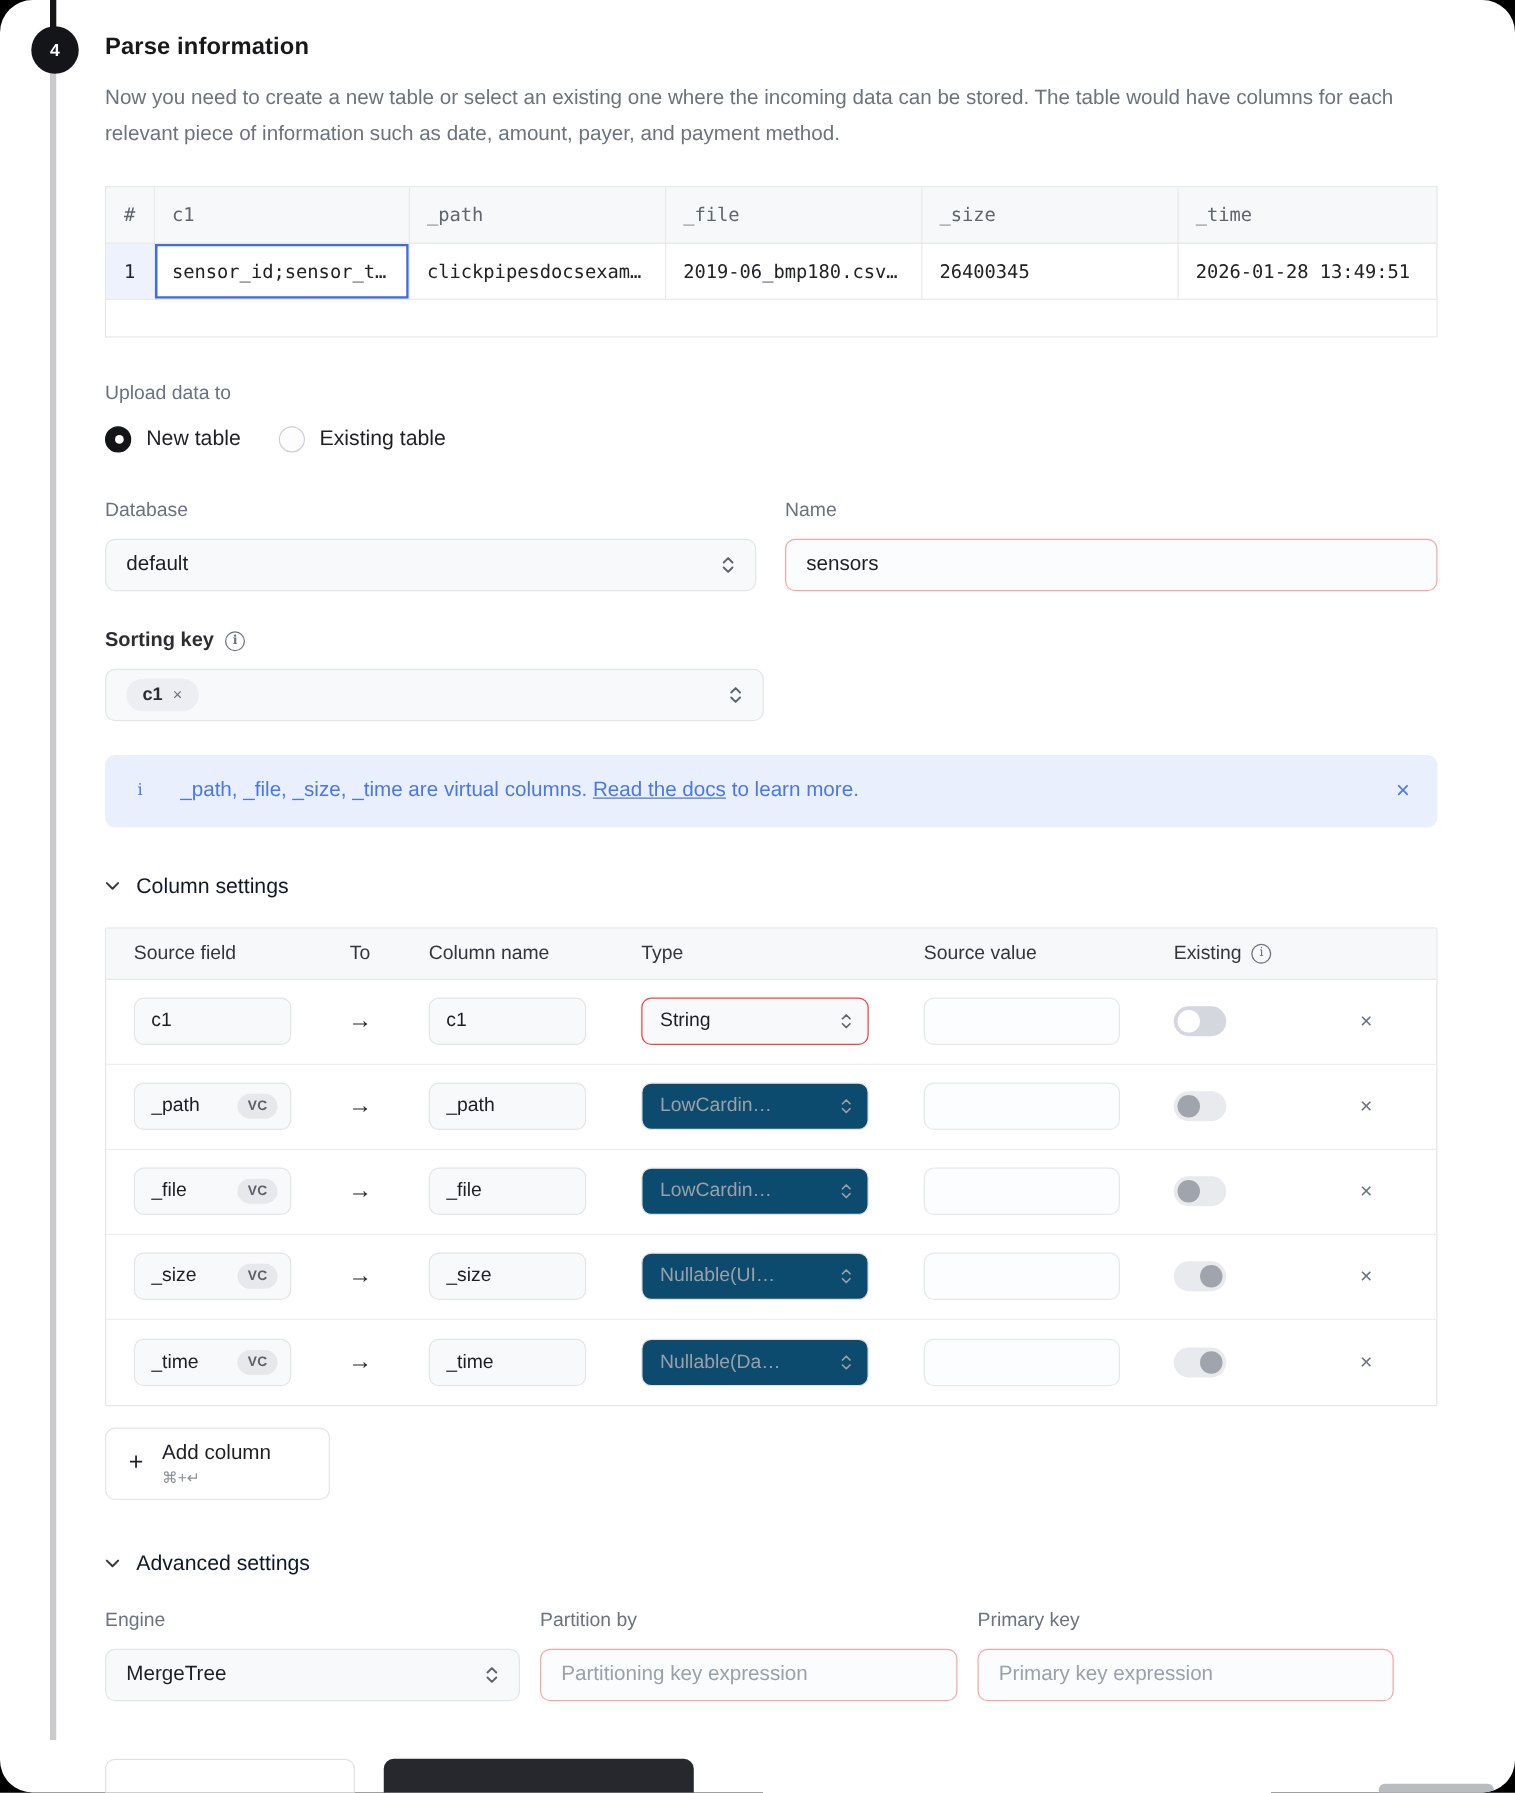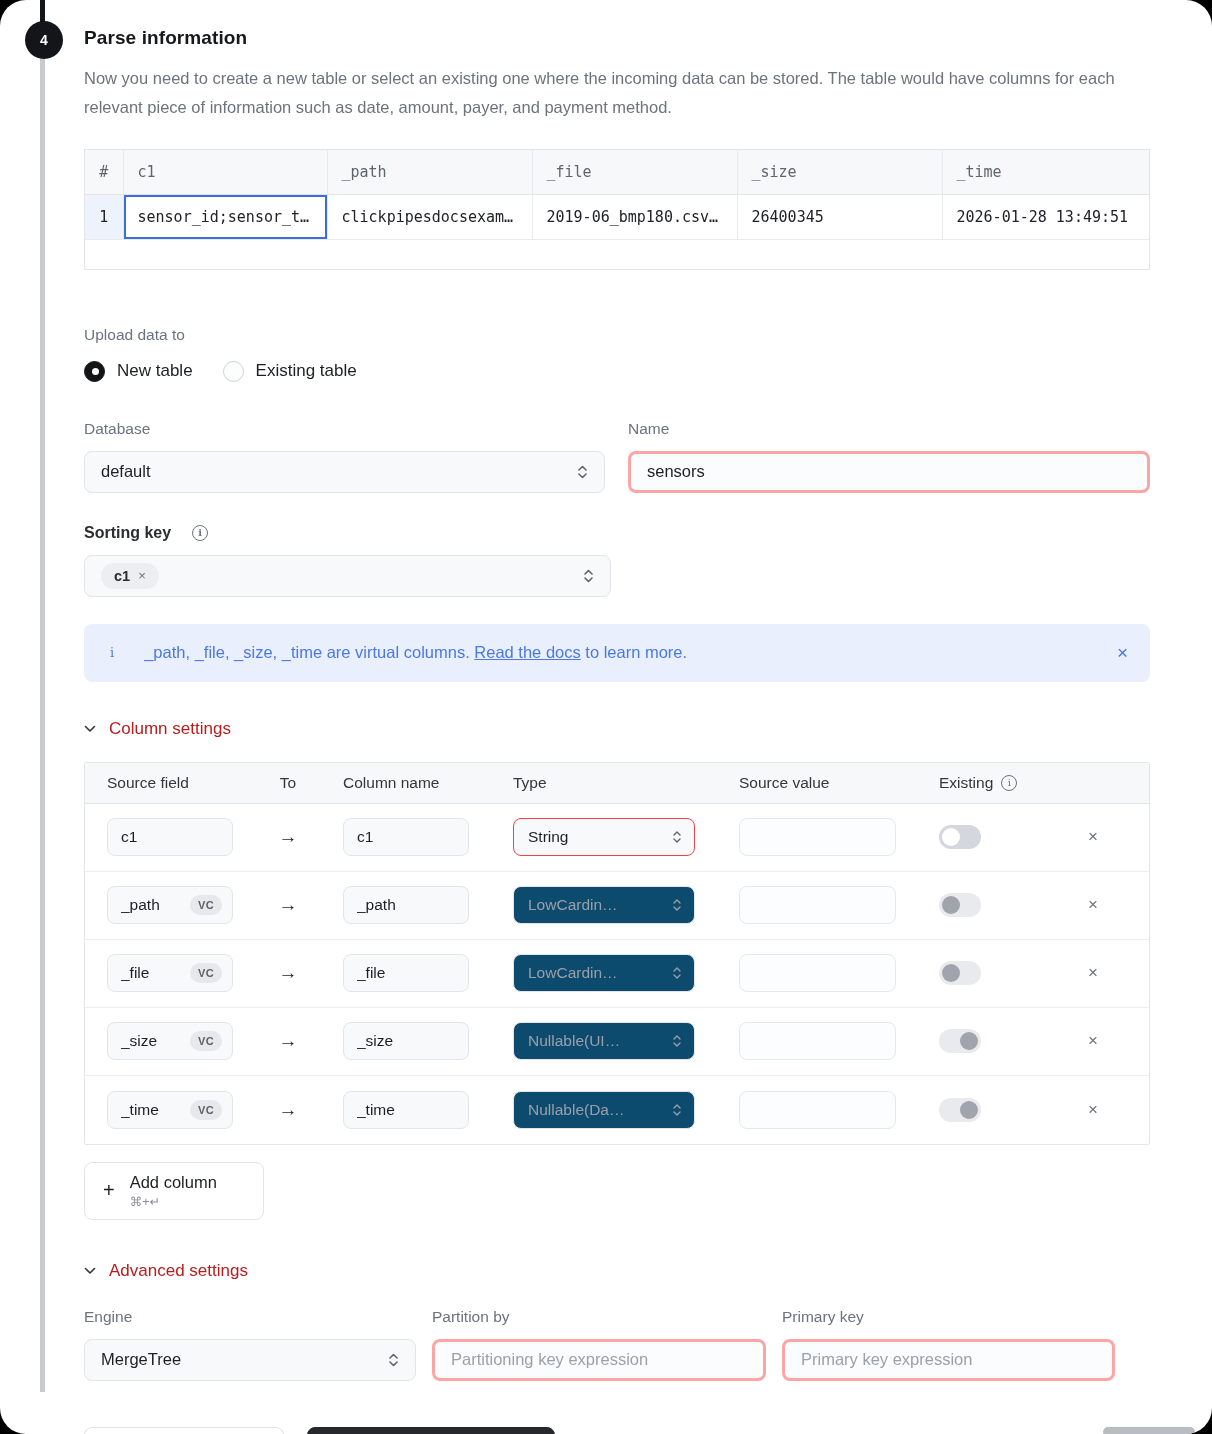--- a/index.html
+++ b/index.html
@@ -26,35 +26,35 @@
     padding:0 14px; border-bottom:1px solid #e3e5e9; border-right:1px solid #e8eaed; }
   .ptable td { background:#fff; color:#202227; height:45px; padding:0 14px;
     border-bottom:1px solid #e8eaed; border-right:1px solid #e8eaed; white-space:nowrap; overflow:hidden; }
   .ptable th:last-child, .ptable td:last-child { border-right:none; }
   .ptable .idx-h { text-align:center; padding:0 4px; }
   .ptable .idx { background:#edf2fc; text-align:center; padding:0 4px; }
   .ptable td.focus { box-shadow: inset 0 0 0 2px #3d6ce0; }
   .ptable-空 { height:29px; background:#fff; }
 
   .field-label { font-size:15.5px; color:#6b7280; }
-  .field-label-strong { font-size:16px; font-weight:600; color:#2b2d33; display:inline-flex; align-items:center; gap:21px; }
-
-  
-  .upload-label { margin-top:56px; }
+  .field-label-strong { font-size:16px; font-weight:600; color:#2b2d33; display:inline-flex; align-items:center; gap:9px; }
+
+  
+  .upload-label { margin-top:36px; }
   .radio-row { margin-top:17px; display:flex; align-items:center; gap:30px; }
   .radio-opt { display:flex; align-items:center; gap:12px; font-size:17px; color:#1d1f24; cursor:pointer; }
   .radio { width:21px; height:21px; border-radius:50%; border:1.5px solid #ccd1d9; background:#fdfdfe; position:relative; flex:0 0 auto; }
   .radio.on { background:#141519; border-color:#141519; }
   .radio.on::after { content:""; position:absolute; left:6.5px; top:6.5px; width:7px; height:7px; border-radius:50%; background:#fff; }
 
   
   .selectbox { height:42px; background:#f8f9fb; border:1px solid #e3e5e9; border-radius:8px;
     display:flex; align-items:center; padding:0 16px; font-size:16.5px; color:#1d1f24; }
   .selectbox .grow { flex:1; }
-  .textinput { height:42px; width:100%; background:#fbfcfd; border:3px solid #fca5a5; border-radius:8px;
+  .textinput { height:42px; width:100%; background:#fbfcfd; border:1px solid #fca5a5; border-radius:8px;
     padding:0 16px; font-size:16.5px; color:#1d1f24; font-family:"Liberation Sans", sans-serif; }
   .textinput::placeholder { color:#9aa1ab; }
 
   .grid2 { margin-top:38px; display:grid; grid-template-columns:521px 522px; gap:23px; }
   .fgroup .field-label { display:block; }
   .fgroup .ctrl { margin-top:13px; }
 
   .sorting-label { margin-top:31px; }
   .sorting-select { margin-top:13px; width:527px; }
   .chip { display:inline-flex; align-items:center; gap:8px; background:#eceef2; border-radius:999px;
@@ -62,21 +62,21 @@
   .chip .x { font-weight:400; color:#6b7280; font-size:13px; cursor:pointer; }
 
   
   .banner { margin-top:27px; height:58px; background:#e9effc; border-radius:8px; display:flex; align-items:center;
     padding:0 22px 0 26px; color:#4a79e4; font-size:16.5px; }
   .banner .info-i { font-size:13px; margin-right:30px; font-family:"DejaVu Serif", serif; }
   .banner a { color:#4a79e4; text-decoration:underline; cursor:pointer; }
   .banner .spacer { flex:1; }
   .banner .close { font-size:19px; cursor:pointer; color:#4a79e4; }
 
-  .section-head { margin-top:37px; display:flex; align-items:center; gap:13px; font-size:17px; color:#b91c1c; cursor:pointer; }
+  .section-head { margin-top:37px; display:flex; align-items:center; gap:13px; font-size:17px; color:#0f172a; cursor:pointer; }
   .chev svg { display:block; }
 
   
   .cstable { margin-top:23px; border:1px solid #e4e6ea; border-radius:2px; width:1066px; }
   .cs-grid { display:grid; grid-template-columns:126px 110px 126px 44px 182px 44px 157px 43px 42px 1fr;
     align-items:center; padding-left:22px; }
   .cs-head { height:41px; background:#f7f8fa; border-bottom:1px solid #e4e6ea; font-size:15.5px; color:#33363c; }
   .cs-head .to { justify-self:center; }
   .cs-head .nullable { display:flex; align-items:center; gap:8px; white-space:nowrap; }
   .cs-row { height:68px; border-bottom:1px solid #eceef1; }

